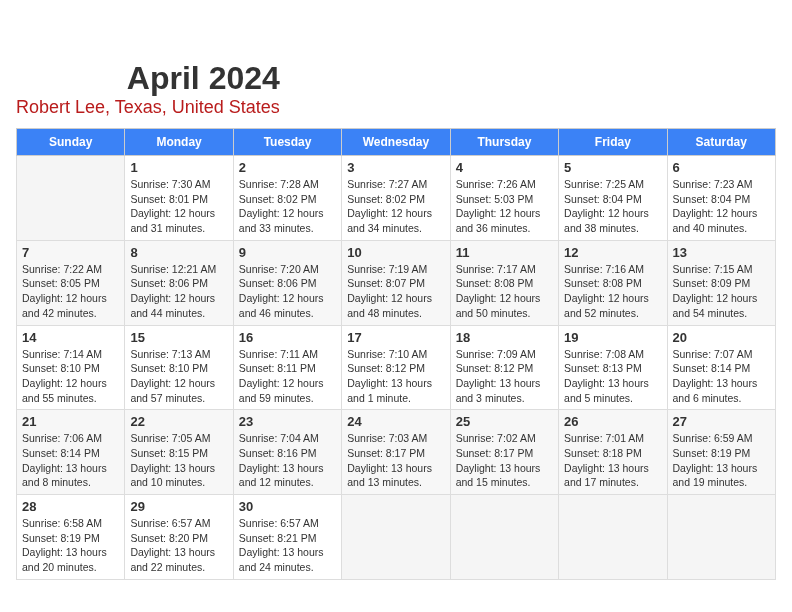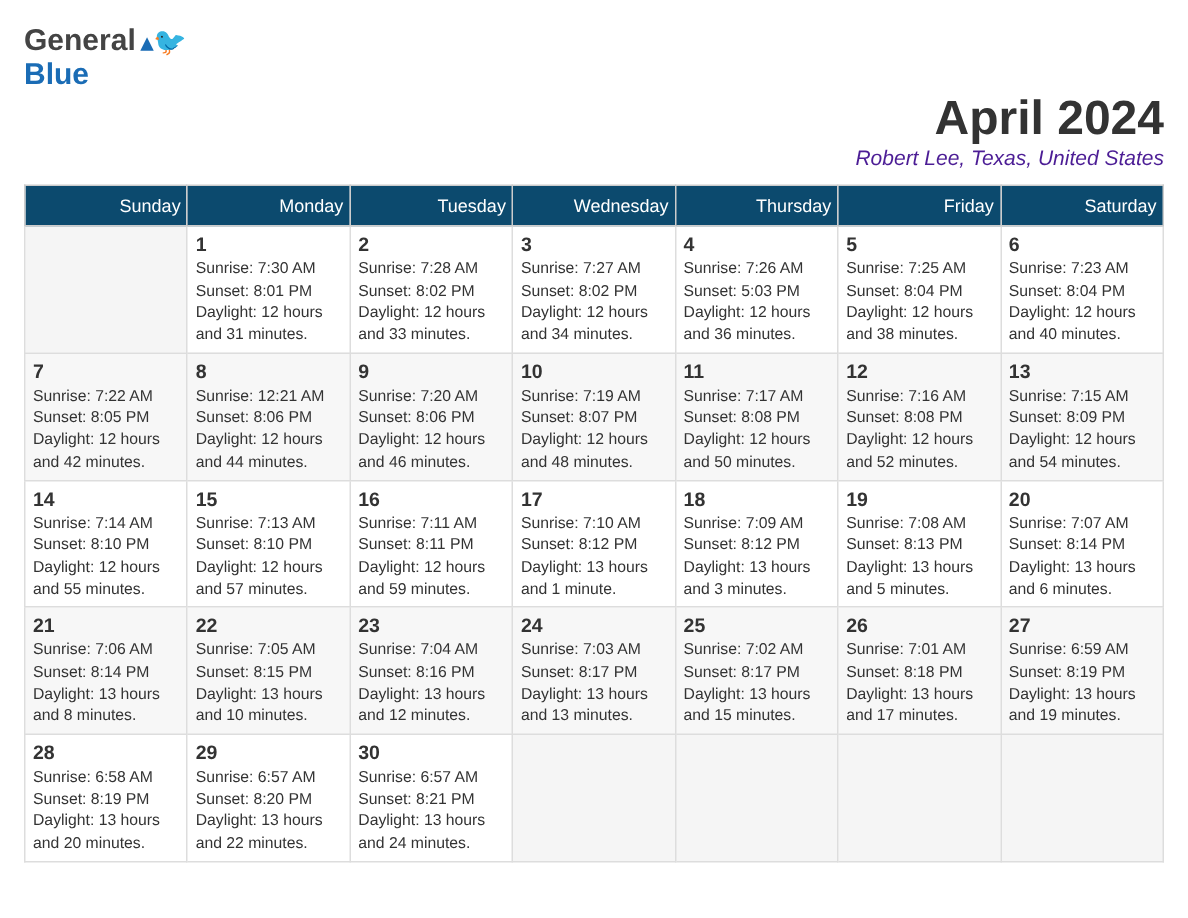--- a/index.html
+++ b/index.html
@@ -19,36 +19,35 @@
     .title-block {
       text-align: right;
       margin-top: 44px;
     }
     .title-month {
       font-size: 32px;
       font-weight: bold;
       color: #333;
     }
     .title-location {
-      font-size: 14px;
-      color: #4c1d95;
-      font-style: italic;
+      font-size: 18px;
+      color: #b91c1c;
     }
     .calendar {
       width: 100%;
       border-collapse: collapse;
       font-size: 11px;
     }
     .calendar th {
-      background: #0c4a6e;
+      background: #3b82f6;
       color: #fff;
       padding: 6px 4px;
-      text-align: right;
+      text-align: center;
       font-size: 12px;
-      font-weight: normal;
+      font-weight: bold;
       border: 1px solid #ccc;
     }
     .calendar td {
       border: 1px solid #ddd;
       vertical-align: top;
       padding: 4px 5px;
       width: 108px;
       min-height: 80px;
       background: #fff;
     }
@@ -73,31 +72,20 @@
     .logo-wrapper {
       display: flex;
       flex-direction: row;
       align-items: center;
     }
   </style>
 </head>
 <body>
 
 <div class="header">
-  <div class="logo-wrapper">
-    <div style="display:flex;flex-direction:column;align-items:flex-start;">
-      <div style="display:flex;align-items:center;">
-        <span style="font-size:20px;font-weight:bold;color:#444;">General</span>
-        <span style="color:#1a6cb5;font-size:18px;margin-left:3px;">▴🐦</span>
-      </div>
-      <div style="display:flex;align-items:center;">
-        <span style="font-size:20px;font-weight:bold;color:#1a6cb5;">Blue</span>
-      </div>
-    </div>
-  </div>
   <div class="title-block">
     <div class="title-month">April 2024</div>
     <div class="title-location">Robert Lee, Texas, United States</div>
   </div>
 </div>
 
 <table class="calendar">
   <thead>
     <tr id="days-header">
         <th>Sunday</th>

